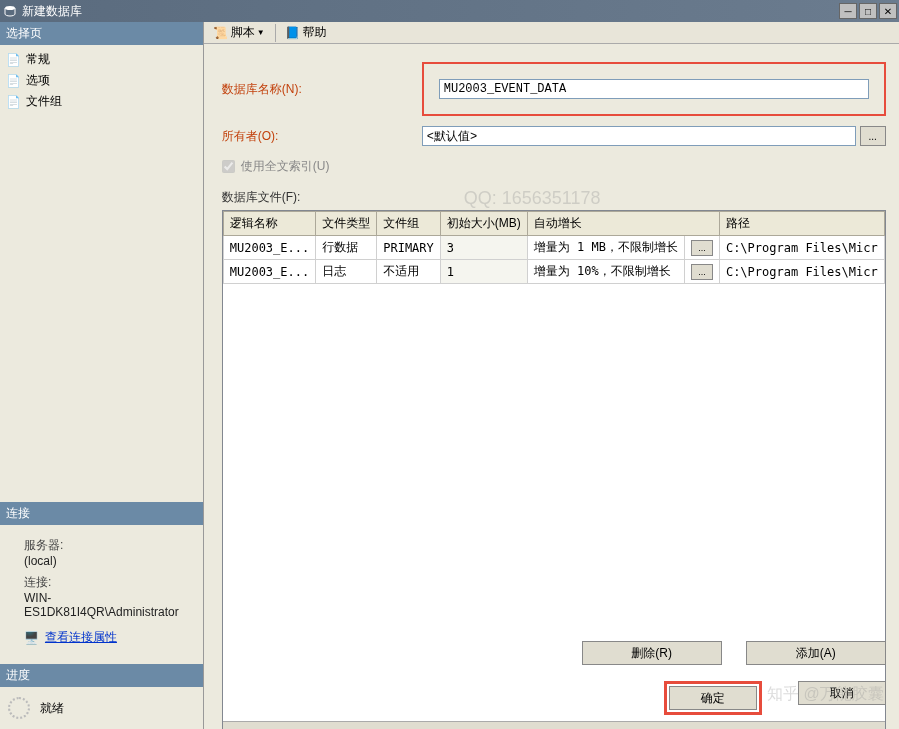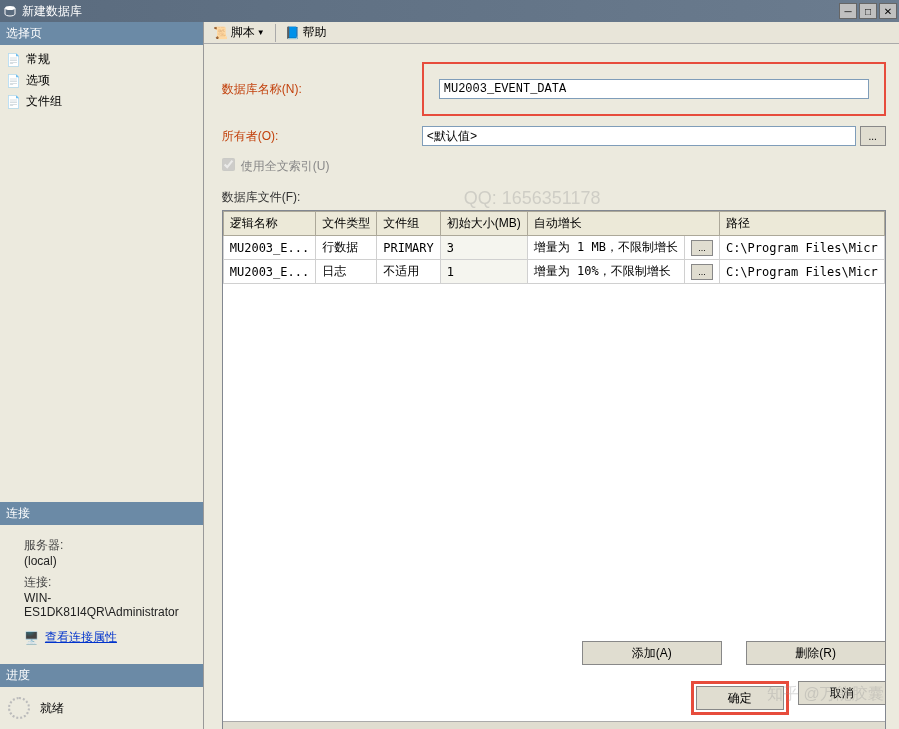--- a/index.html
+++ b/index.html
@@ -36,35 +36,35 @@
 .tool-btn { display: flex; align-items: center; gap: 2px; padding: 2px 4px; cursor: pointer; }
 .dropdown-arrow { font-size: 8px; }
 .toolbar-sep { width: 1px; height: 18px; background: #aaa; margin: 0 4px; }
 
 .form-area { padding: 18px 18px 10px 18px; }
 .form-row { display: flex; align-items: center; margin-bottom: 10px; }
 .form-label { width: 200px; color: #c2410c; }
 .form-input { flex: 1; height: 20px; border: 1px solid #7f9db9; background: #fff; padding: 1px 4px; font-family: "Courier New", monospace; font-size: 12px; }
 .highlight-box { border: 2px solid #e74c3c; padding: 15px; display: inline-block; }
 .browse-btn { width: 26px; height: 20px; margin-left: 4px; border: 1px solid #888; background: #e0ddd0; cursor: pointer; font-size: 10px; }
-.checkbox-row { margin: 12px 0 14px 0; display: flex; align-items: flex-start; gap: 6px; color: #888; }
+.checkbox-row { margin: 12px 0 14px 0; display: flex; align-items: center; gap: 6px; color: #888; }
 .checkbox-row input { accent-color: #888; }
 
 .files-label { color: #333; margin-bottom: 4px; }
 .grid-wrap { border: 1px solid #828790; background: #fff; height: 528px; overflow: auto; position: relative; }
 .grid { width: 100%; border-collapse: collapse; }
 .grid th { background: #ece9d8; border: 1px solid #aca899; padding: 3px 6px; text-align: left; font-weight: normal; font-size: 12px; white-space: nowrap; }
 .grid td { border: 1px solid #d0d0d0; padding: 3px 6px; font-size: 12px; font-family: SimSun, monospace; white-space: nowrap; }
 .grid td.num { background: #f5f5ef; }
 .cell-btn { width: 22px; height: 16px; border: 1px solid #888; background: #e0ddd0; font-size: 9px; cursor: pointer; display: inline-flex; align-items: center; justify-content: center; }
 
 .bottom-btns { position: absolute; right: 18px; bottom: 64px; display: flex; gap: 24px; }
 .bottom-btns button { width: 140px; height: 24px; border: 1px solid #888; background: #e0ddd0; cursor: pointer; }
 
-.dialog-btns { position: absolute; right: 18px; bottom: 14px; display: flex; gap: 9px; margin-left: 16px; }
+.dialog-btns { position: absolute; right: 18px; bottom: 14px; display: flex; gap: 36px; margin-left: 16px; }
 .dialog-btns button { width: 88px; height: 24px; border: 1px solid #888; background: #e0ddd0; cursor: pointer; }
 .ok-highlight { border: 3px solid #e74c3c; padding: 2px; }
 
 .watermark { position: absolute; color: #999; opacity: .35; font-size: 18px; pointer-events: none; }
 .watermark.w1 { left: 260px; top: 166px; }
 .watermark.w2 { right: 20px; bottom: 24px; font-size: 16px; }
 
 .scrollbar-bottom { position: absolute; left: 0; right: 0; bottom: 0; height: 16px; background: #e0ddd0; border-top: 1px solid #aaa; }
 </style>
 </head>
@@ -184,22 +184,22 @@
               <td><span class="cell-btn">...</span></td>
               <td>C:\Program Files\Micr</td>
             </tr>
           </tbody>
         </table>
         <div class="scrollbar-bottom"></div>
       </div>
     </div>
 
     <div class="bottom-btns">
+      <button>删除(R)</button>
       <button>添加(A)</button>
-      <button>删除(R)</button>
     </div>
 
     <div class="dialog-btns">
       <span class="ok-highlight"><button>确定</button></span>
       <button>取消</button>
     </div>
 
     <div class="watermark w1">QQ: 1656351178</div>
     <div class="watermark w2">知乎 @万能胶囊</div>
   </div>

